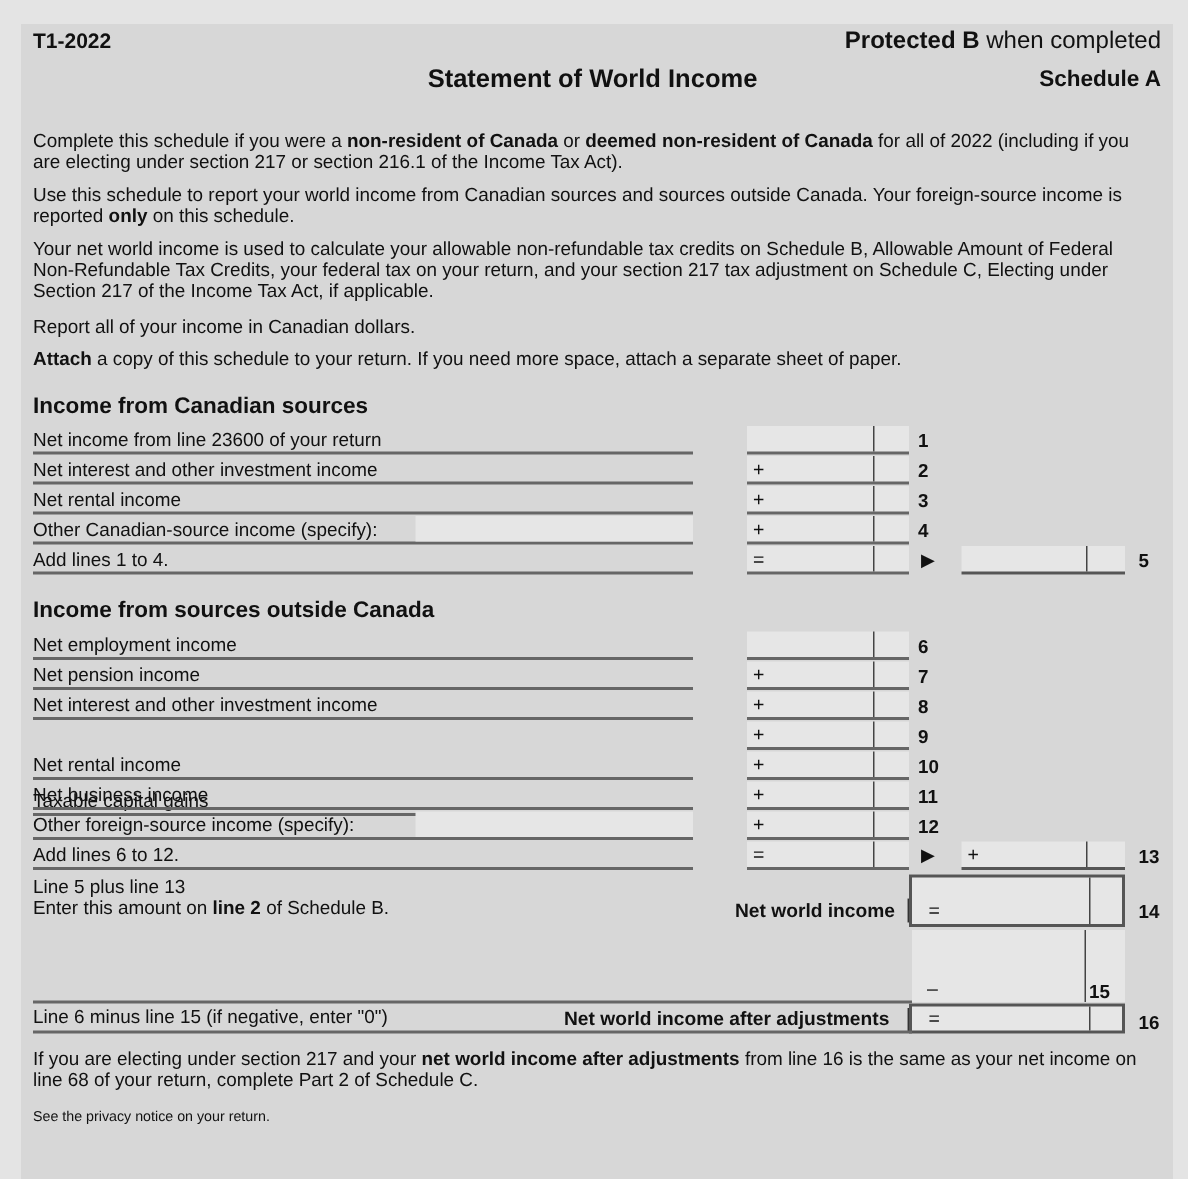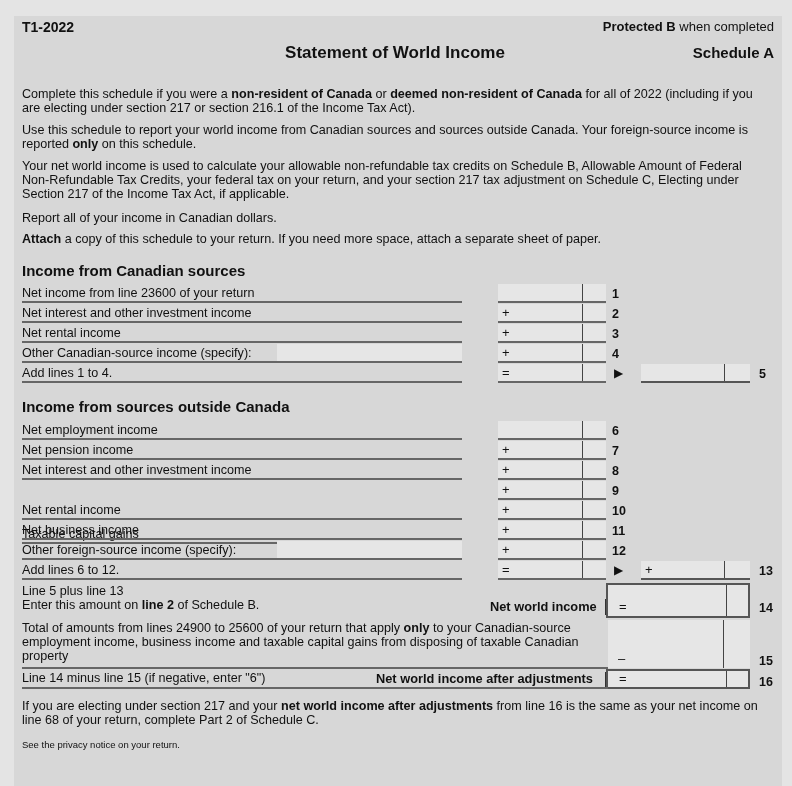--- a/index.html
+++ b/index.html
@@ -6,21 +6,21 @@
   body {
     width: 792px; height: 786px; background: #e4e4e4;
     font-family: "Liberation Sans", sans-serif; color: #111; position: relative; overflow: hidden;
   }
   #page {
     position: absolute; left: 14px; top: 16px; width: 768px; height: 770px;
     background: #d7d7d7;
   }
   .abs { position: absolute; }
   .hdr-left { left: 8px; top: 3px; font-weight: bold; font-size: 14px; }
-  .hdr-right { right: 8px; top: 3px; font-size: 13px; }
+  .hdr-right { right: 8px; top: 3px; font-size: 16px; }
   .hdr-right b { font-weight: bold; }
   .title { left: 0; width: 100%; top: 27px; text-align: center; font-weight: bold; font-size: 17px; }
   .title-inner { position: relative; left: -3px; }
   .schedule { right: 8px; top: 28px; font-weight: bold; font-size: 15px; }
   .para { left: 8px; width: 750px; font-size: 12.6px; line-height: 14px; }
   .para b { font-weight: bold; }
   .section-title { left: 8px; font-weight: bold; font-size: 15px; }
 
   .row-label {
     position: absolute; left: 8px; width: 440px; height: 19px;
@@ -174,29 +174,28 @@
     <div><span>Enter this amount on </span><b>line 2</b><span> of Schedule B.</span></div>
   </div>
   <div class="abs" style="left:476px; top:583px; font-weight:bold; font-size:12.8px;text-align:right;">Net world income</div>
   <div class="valbox" style="left:591px; top:583px;">16700</div>
   <div class="box14">
     <div class="vsep" style="left:118px; top:0; bottom:0;"></div>
     <span class="abs" style="left:11px; top:14px; font-size:13px;">=</span>
   </div>
   <div class="lnum" style="left:745px; top:585px;">14</div>
 
-  <div class="abs para" style="top:605px; width:580px;"><span>Total of amounts from lines 24900 to 25600 of your return that apply </span><b>only</b><span> to your Canadian-source employment income, business income and taxable capital gains from disposing of taxable Canadian property</span></div>
   <div class="box15">
     <div class="vsep" style="left:115px; top:0; bottom:0;"></div>
     <span class="abs" style="left:10px; top:31px; font-size:13px;">–</span>
   </div>
   <div style="position:absolute; left:8px; top:651px; width:586px; border-bottom:2px solid #666;"></div>
-  <div class="lnum" style="left:745px; top:638px;">15</div>
-
-  <div class="abs para" style="top:655px;">Line 14 minus line 15 (if negative, enter "6")</div>
+  <div class="lnum" style="left:712px; top:638px;">15</div>
+
+  <div class="abs para" style="top:655px;">Line 6 minus line 15 (if negative, enter "0")</div>
   <div class="abs" style="left:362px; top:655px; font-weight:bold; font-size:12.8px;">Net world income after adjustments</div>
   <div class="valbox" style="left:591px; top:656px;">16900</div>
   <div class="box16">
     <div class="vsep" style="left:118px; top:0; bottom:0;"></div>
     <span class="abs" style="left:11px; top:0px; font-size:13px;">=</span>
   </div>
   <div class="lnum" style="left:745px; top:659px;">16</div>
   <div style="position:absolute; left:8px; top:671px; width:586px; border-bottom:2px solid #666;"></div>
 
   <div class="abs para" style="top:683px;"><span>If you are electing under section 217 and your </span><b>net world income after adjustments</b><span> from line 16 is the same as your net income on line 68 of your return, complete Part 2 of Schedule C.</span></div>

